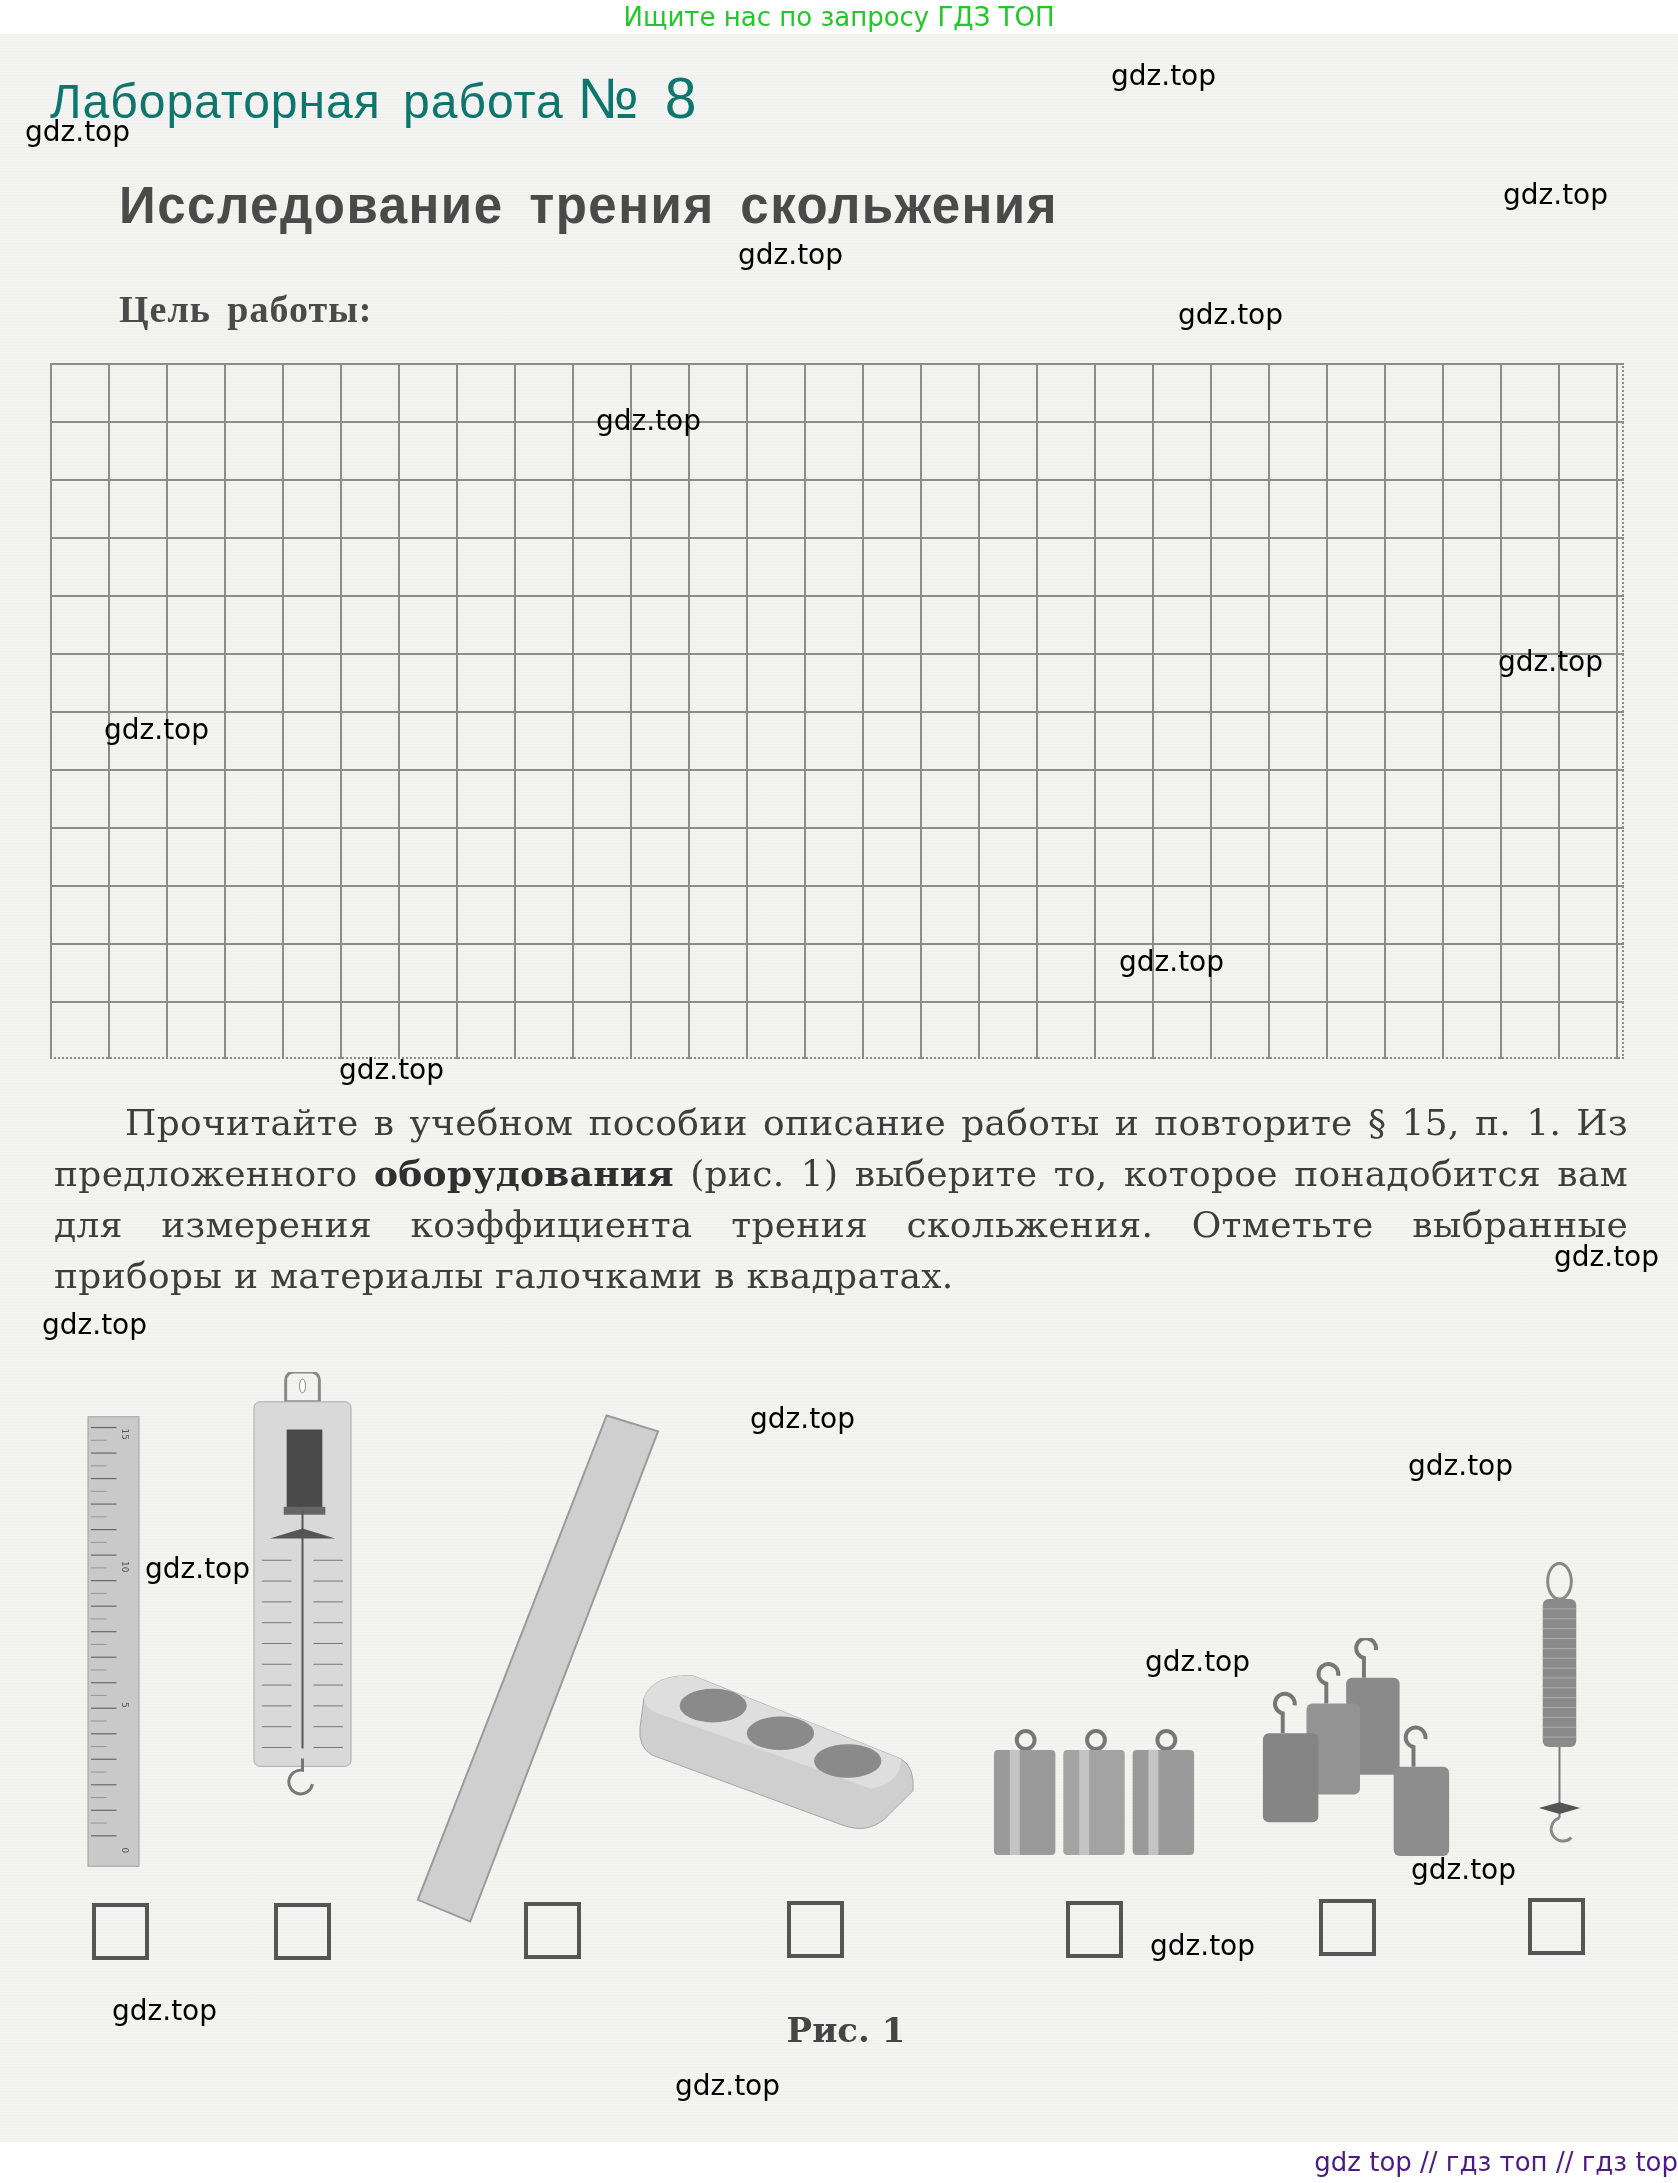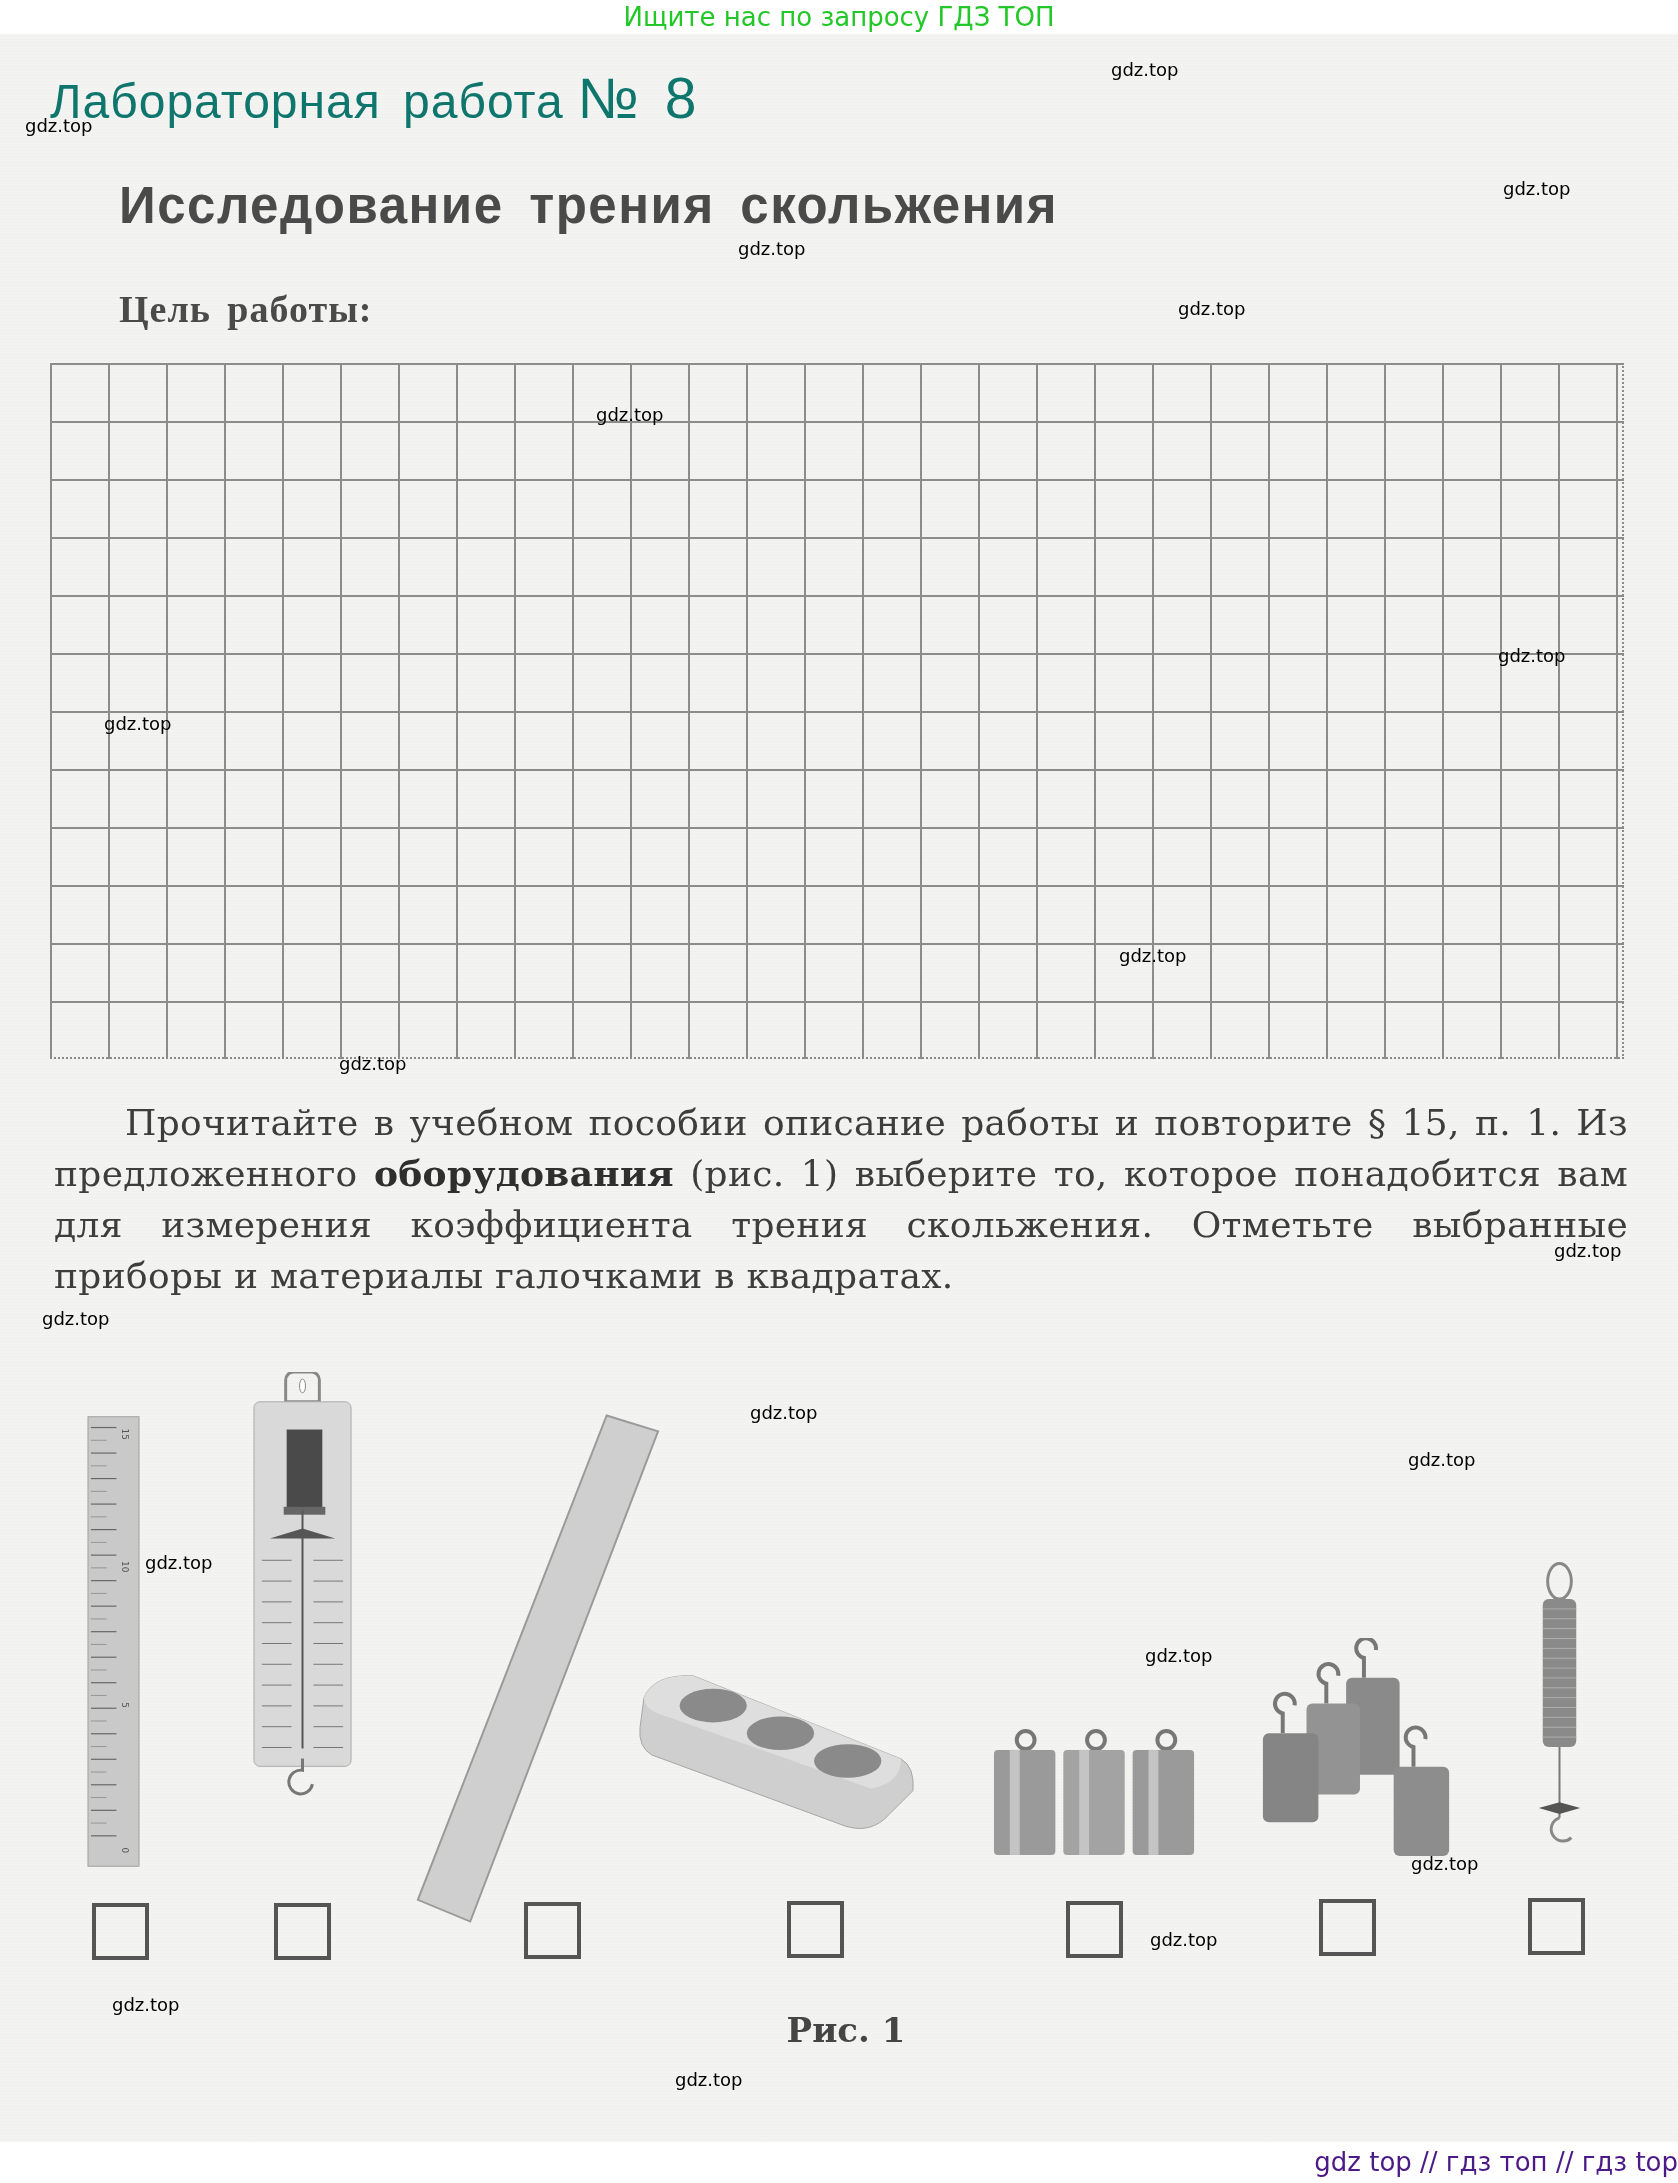--- a/index.html
+++ b/index.html
@@ -17,21 +17,21 @@
     border-right:2px dotted #8a8a8a;border-bottom:2px dotted #8a8a8a;box-sizing:border-box;
     background-image:
       linear-gradient(to right,#8c8c8c 2px,transparent 2px),
       linear-gradient(to bottom,#8c8c8c 2px,transparent 2px);
     background-size:58px 58px;}
   .instructions{position:absolute;left:54px;top:1097px;width:1574px;font-family:"DejaVu Serif",serif;font-size:36px;line-height:51px;color:#3d3d3d;text-align:justify;letter-spacing:0.3px;}
   .instructions p{margin:0;text-indent:71px;}
   .instructions b{font-weight:bold;color:#2f2f2f;}
   .checkbox{position:absolute;width:57px;height:57px;border:4px solid #555;box-sizing:border-box;background:transparent;cursor:pointer;}
   .caption{position:absolute;left:7px;width:1678px;top:2010px;text-align:center;font-family:"DejaVu Serif",serif;font-weight:bold;font-size:34px;color:#454545;}
-  .wm{position:absolute;font-family:"DejaVu Sans",sans-serif;font-size:18px;color:#000;white-space:nowrap;}
+  .wm{position:absolute;font-family:"DejaVu Sans",sans-serif;font-size:28px;color:#000;white-space:nowrap;}
   .ruler{position:absolute;}
 </style>
 </head>
 <body>
 
 <div class="top-banner">
   <span>Ищите нас по запросу ГДЗ ТОП</span>
 </div>
 
 <div class="page">

